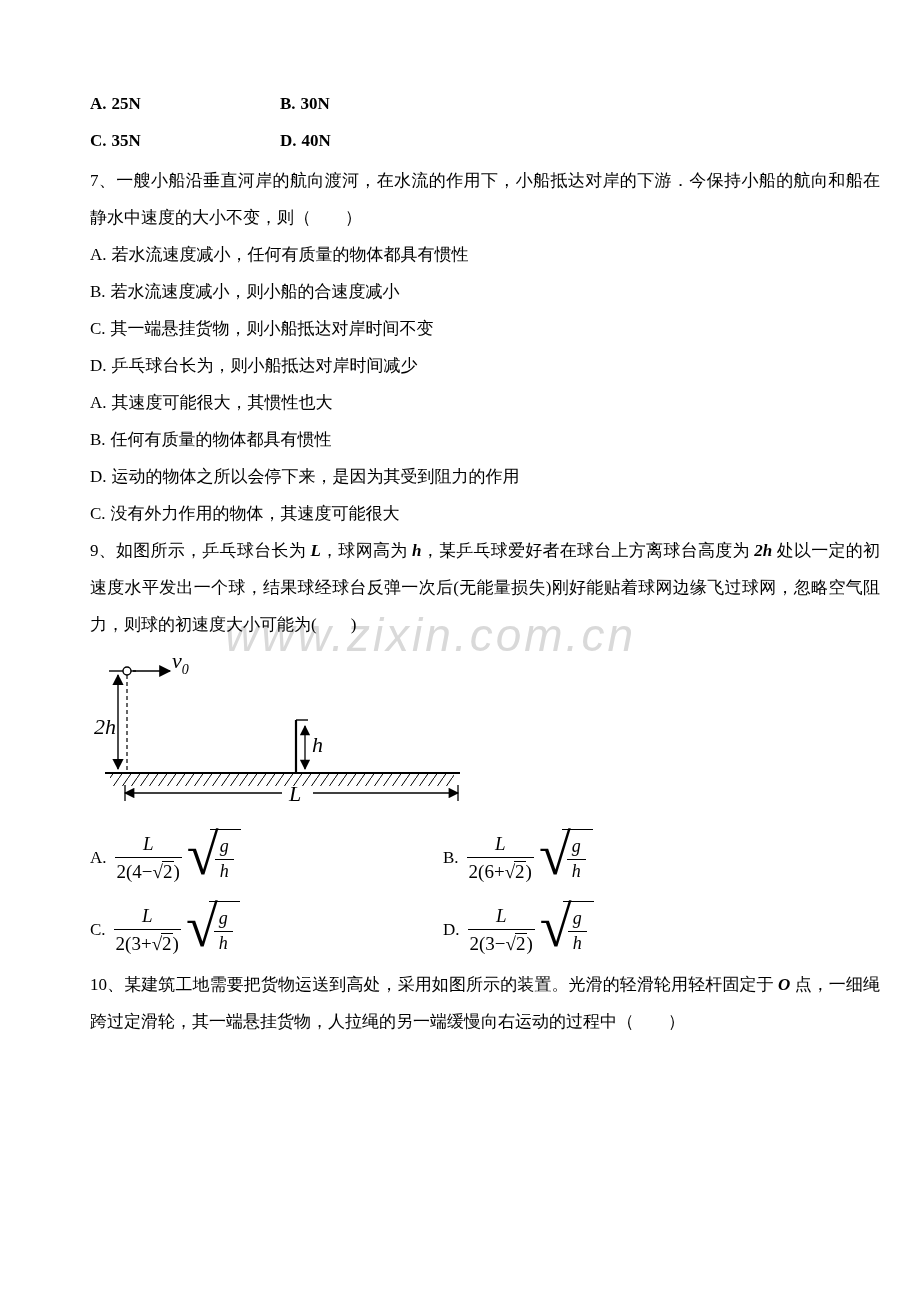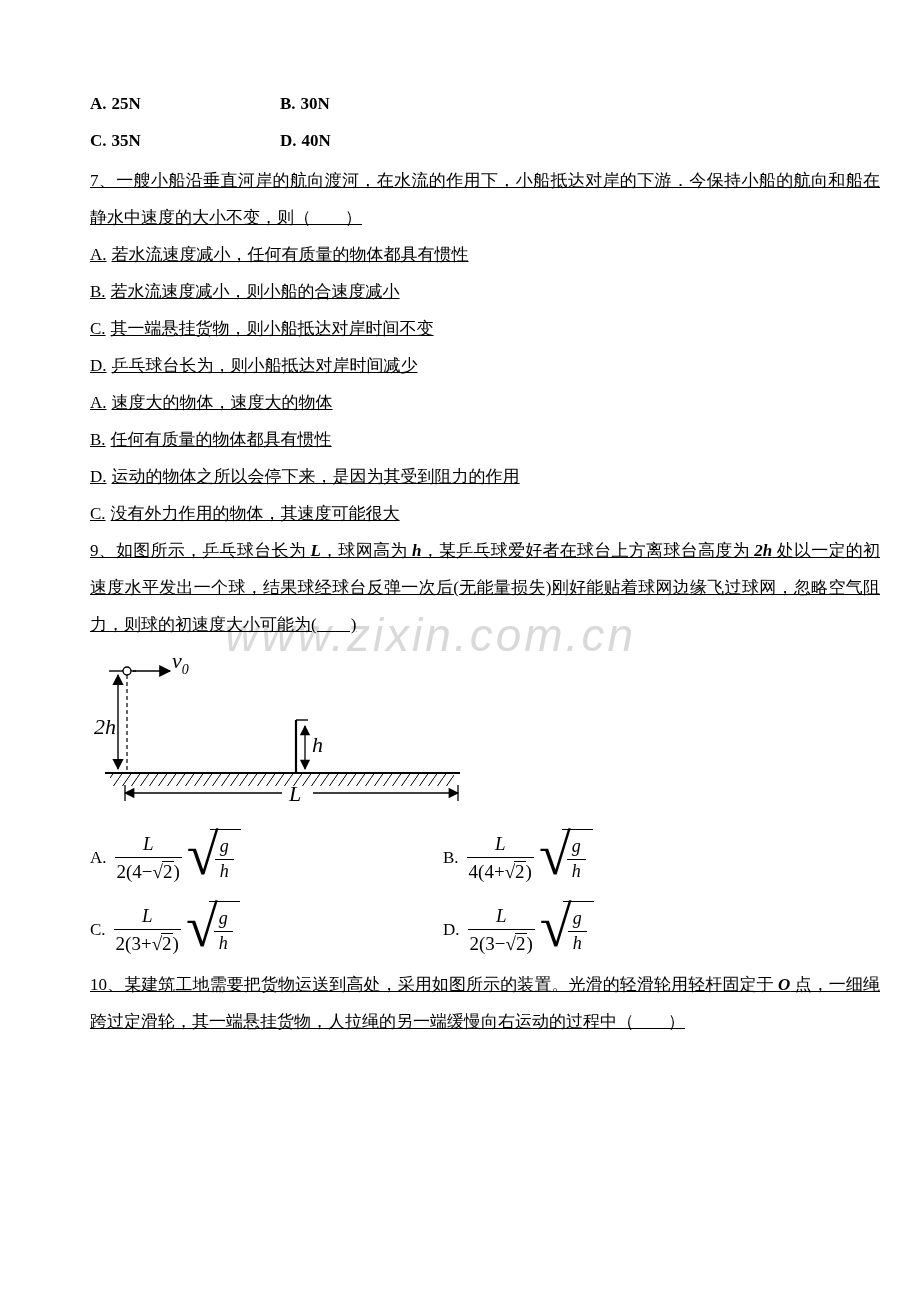--- a/index.html
+++ b/index.html
@@ -10,21 +10,21 @@
     font-size:17px; color:#000; overflow:hidden;
   }
   .watermark {
     position:absolute; left:225px; top:608px; z-index:0;
     font-family:"Liberation Sans","DejaVu Sans",sans-serif;
     font-size:46px; letter-spacing:3px; color:#d9d9d9; white-space:nowrap;
     user-select:none;
     font-style:italic;
   }
   .content { position:relative; z-index:1;margin-left:48px; }
-  p.line { margin:0; line-height:37px; text-align:justify;text-decoration:underline; }
+  p.line { margin:0; line-height:37px; text-align:justify; }
   .opt-grid {
     display:grid; grid-template-columns:190px auto; width:430px;
     line-height:37px; font-weight:bold; margin-bottom:3px;
   }
   .lbl { margin-right:5px; }
   .bi { font-weight:bold; font-style:italic; }
   .it { font-style:italic; }
 
   
   .figure-wrap { margin:5px 0 10px 2px; height:164px; }
@@ -64,21 +64,21 @@
       <div><span class="lbl">C.</span><span>35N</span></div>
       <div><span class="lbl">D.</span><span>40N</span></div>
     </div>
 
     <p class="line">7、一艘小船沿垂直河岸的航向渡河，在水流的作用下，小船抵达对岸的下游．今保持小船的航向和船在静水中速度的大小不变，则（　　）</p>
     <p class="line"><span class="lbl">A.</span><span>若水流速度减小，任何有质量的物体都具有惯性</span></p>
     <p class="line"><span class="lbl">B.</span><span>若水流速度减小，则小船的合速度减小</span></p>
     <p class="line"><span class="lbl">C.</span><span>其一端悬挂货物，则小船抵达对岸时间不变</span></p>
     <p class="line"><span class="lbl">D.</span><span>乒乓球台长为，则小船抵达对岸时间减少</span></p>
 
-    <p class="line"><span class="lbl">A.</span><span>速度大的物体，速度大的物体</span></p>
+    <p class="line"><span class="lbl">A.</span><span>其速度可能很大，其惯性也大</span></p>
     <p class="line"><span class="lbl">B.</span><span>任何有质量的物体都具有惯性</span></p>
     <p class="line"><span class="lbl">D.</span><span>运动的物体之所以会停下来，是因为其受到阻力的作用</span></p>
     <p class="line"><span class="lbl">C.</span><span>没有外力作用的物体，其速度可能很大</span></p>
 
     <p class="line"><span>9、如图所示，乒乓球台长为 </span><span class="bi">L</span><span>，球网高为 </span><span class="bi">h</span><span>，某乒乓球爱好者在球台上方离球台高度为 </span><span class="bi">2h</span><span> 处以一定的初速度水平发出一个球，结果球经球台反弹一次后(无能量损失)刚好能贴着球网边缘飞过球网，忽略空气阻力，则球的初速度大小可能为(　　)</span></p>
 
     <div class="figure-wrap">
       <svg width="392" height="162" viewBox="0 0 392 162">
         <defs>
           <marker id="ah" viewBox="0 0 10 10" refX="9" refY="5" markerWidth="9" markerHeight="8" orient="auto-start-reverse">
@@ -132,21 +132,21 @@
                   <span class="d it">h</span>
                 </span>
               </span>
             </span>
         </div>
 
         <div class="q9opt">
           <span class="opt-label">B.</span>
           <span class="frac">
               <span class="num it">L</span>
-              <span class="den"><span>4(4+</span><span class="rsign">√</span><span class="r2">2</span><span>)</span></span>
+              <span class="den"><span>2(6+</span><span class="rsign">√</span><span class="r2">2</span><span>)</span></span>
             </span>
           <span class="bigroot">
               <span class="sign">√</span>
               <span class="rad">
                 <span class="sfrac">
                   <span class="n it">g</span>
                   <span class="d it">h</span>
                 </span>
               </span>
             </span>

